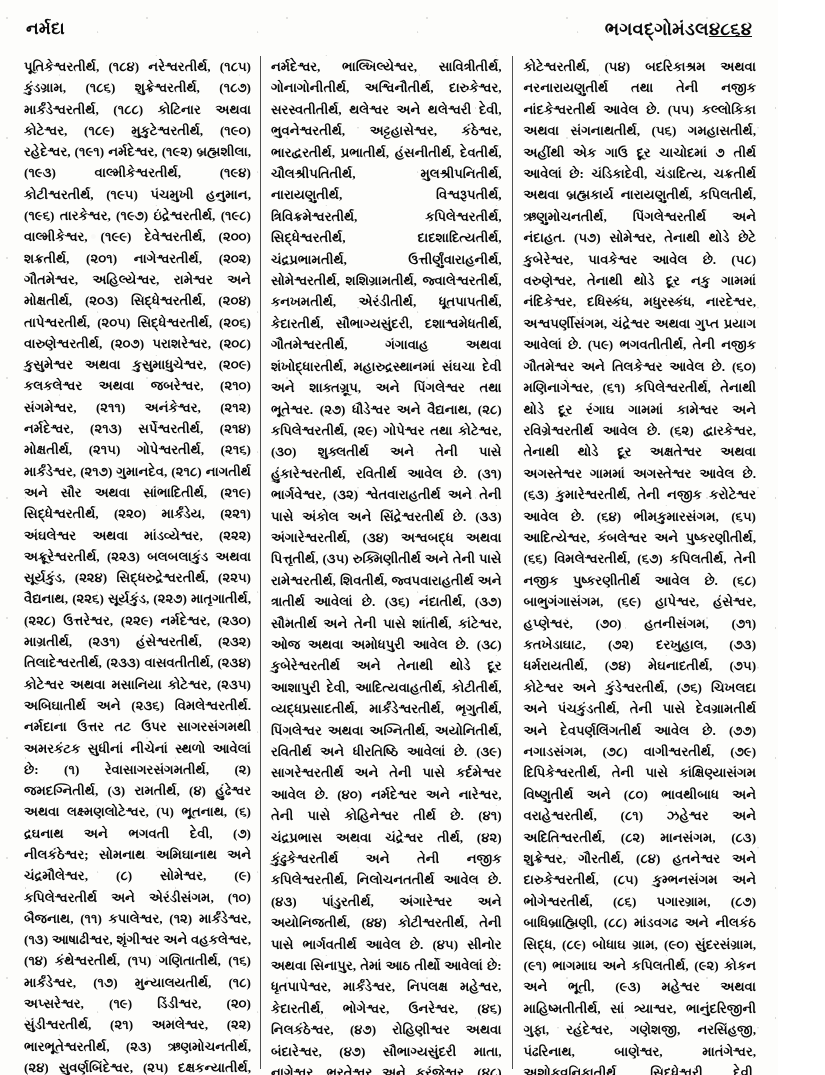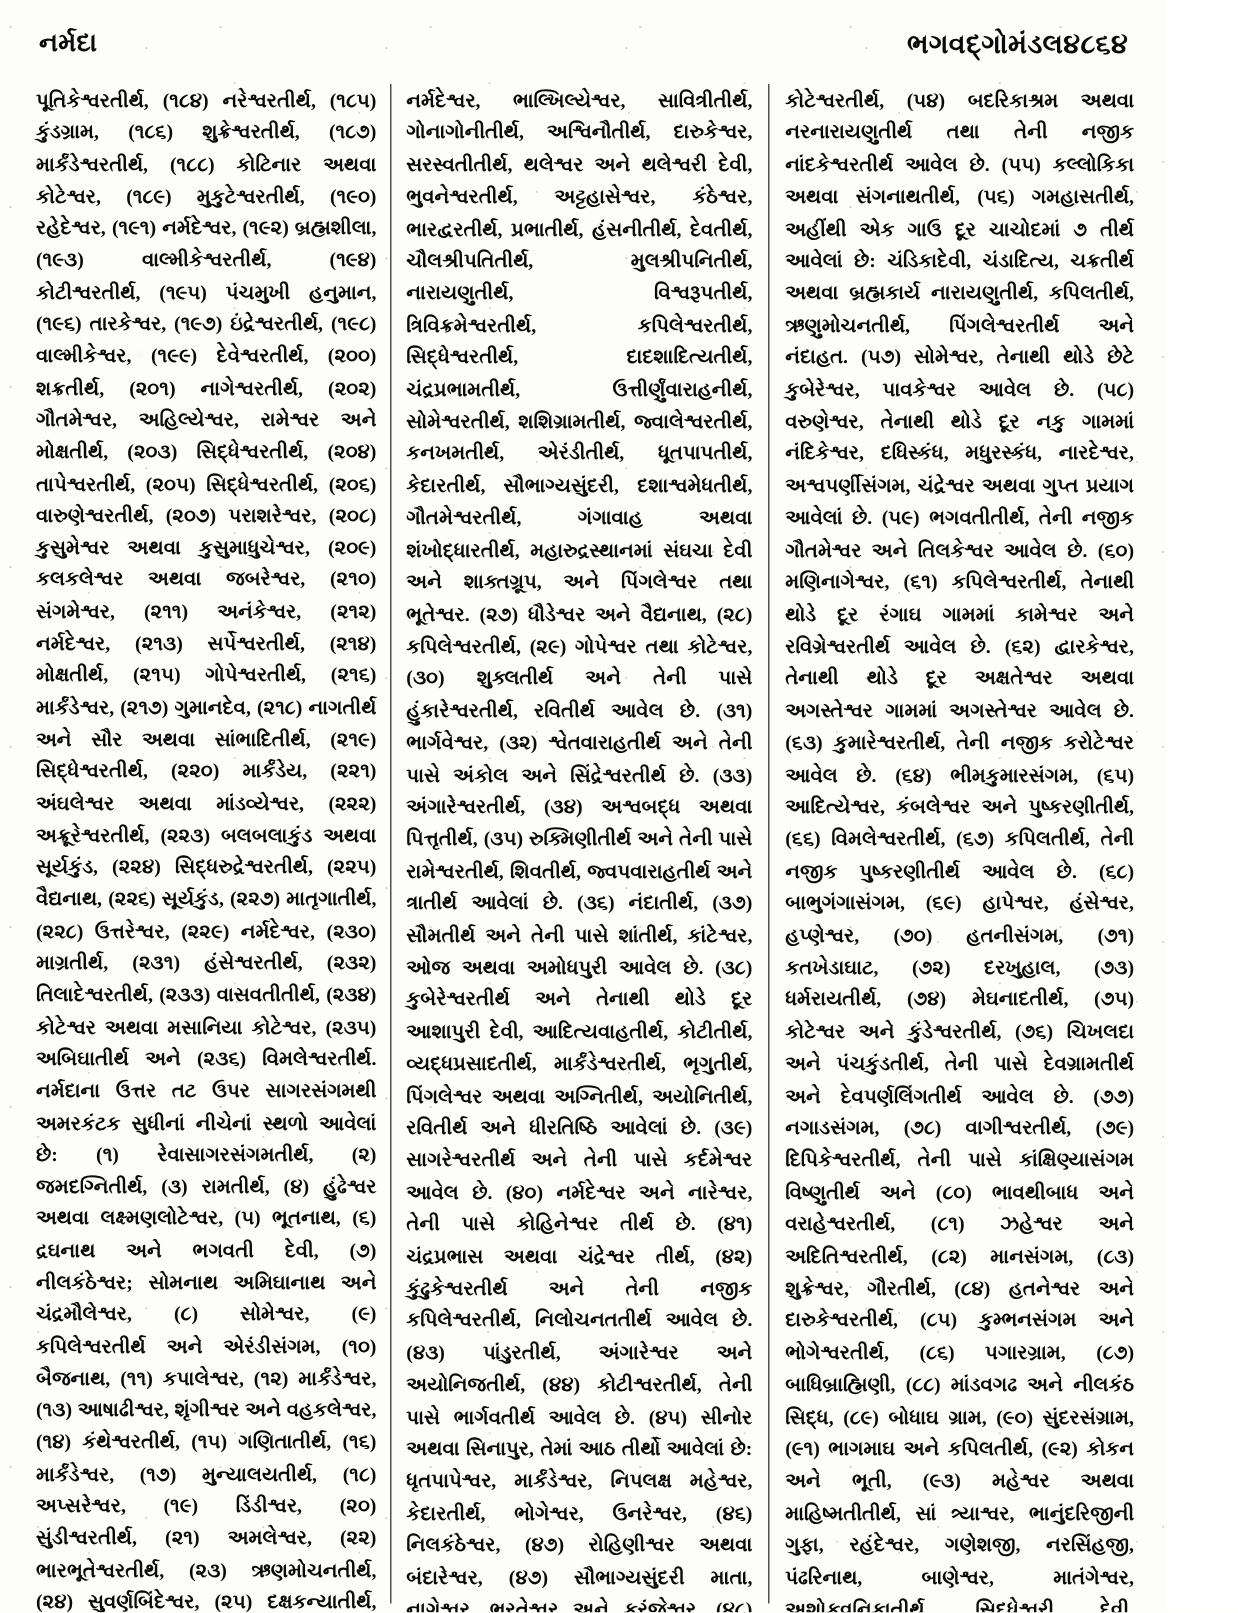--- a/index.html
+++ b/index.html
@@ -38,21 +38,21 @@
   }
   .head-text {
     font-weight: 700;
     font-size: 17px;
     letter-spacing: 0.2px;
     color: #0a0a0a;
     white-space: nowrap;
   }
   .head-left   { flex: 0 0 auto; }
   .head-center { flex: 1 1 auto; text-align: right; font-size: 18px; }
-  .head-right  { flex: 0 0 auto; font-size: 18px; }
+  .head-right  { flex: 0 0 auto; font-size: 18px; text-decoration: underline; }
 
   
   .columns {
     position: absolute;
     top: 56px;
     left: 24px;
     right: 22px;
     bottom: 6px;
     display: flex;
     align-items: stretch;

